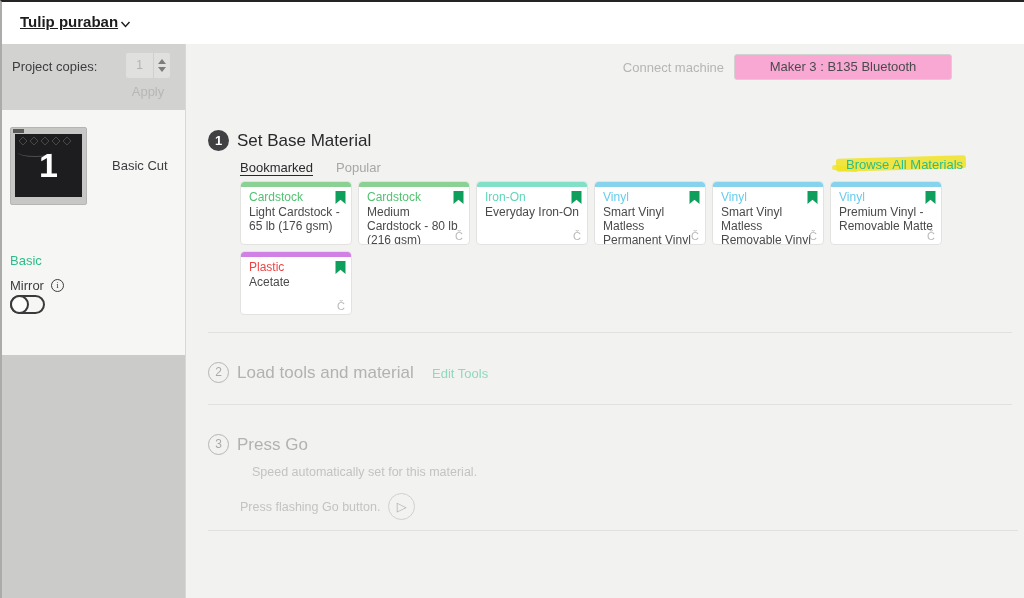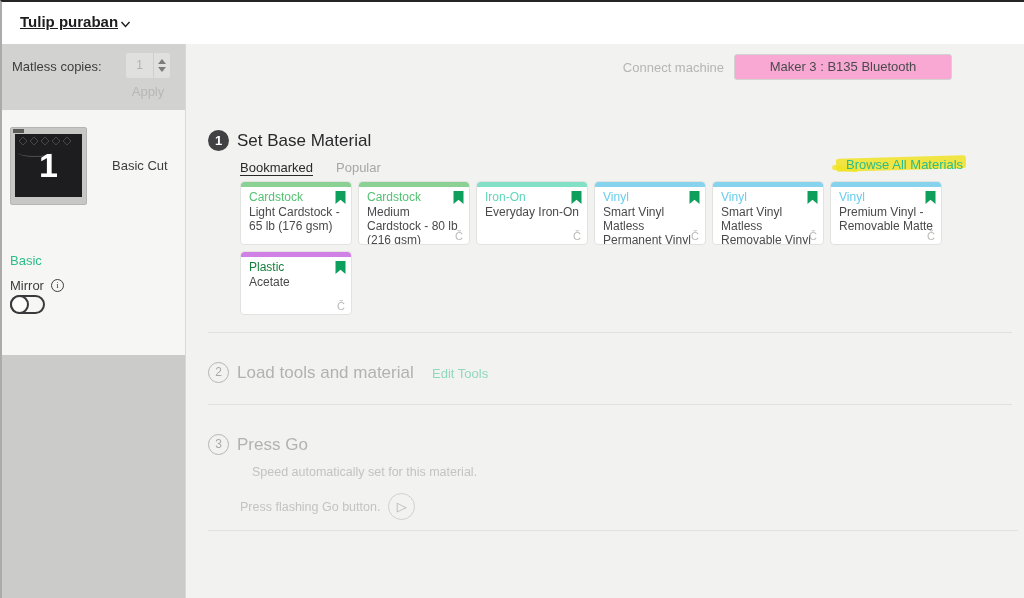--- a/index.html
+++ b/index.html
@@ -117,21 +117,21 @@
     <span class="project-title">Tulip puraban</span>
     <span class="title-chevron">
       <svg width="11" height="11" viewBox="0 0 11 11">
           <path d="M1.5 3 L5.5 7.5 L9.5 3" fill="none" stroke="#1d1d1f" stroke-width="1.4"></path>
         </svg>
     </span>
   </div>
 
   <div class="sidebar">
     <div class="copies-panel">
-      <span class="copies-label">Matless copies:</span>
+      <span class="copies-label">Project copies:</span>
       <div class="copies-input">
         <span class="copies-value">1</span>
         <span class="copies-stepper">
           <span class="arrow-up"></span>
           <span class="arrow-down"></span>
         </span>
       </div>
       <div class="apply-btn">Apply</div>
     </div>
 
@@ -253,21 +253,21 @@
                 <path d="M0.5 0 h10 v13 l-5 -4.2 -5 4.2 z" fill="currentColor"></path>
               </svg></span>
         </div>
         <div class="card-name">Premium Vinyl - Removable Matte</div>
         <span class="card-brand">Č</span>
       </div>
 
       <div class="card">
         <span class="card-strip" style="background-color: rgb(209, 129, 230);"></span>
         <div class="card-head">
-          <span class="card-cat" style="color: #15803d;">Plastic</span>
+          <span class="card-cat" style="color: #ef4444;">Plastic</span>
           <span class="bookmark" style="color: rgb(14, 159, 93);"><svg width="11" height="13" viewBox="0 0 11 13">
                 <path d="M0.5 0 h10 v13 l-5 -4.2 -5 4.2 z" fill="currentColor"></path>
               </svg></span>
         </div>
         <div class="card-name">Acetate</div>
         <span class="card-brand">Č</span>
       </div>
 
     </div>
 

